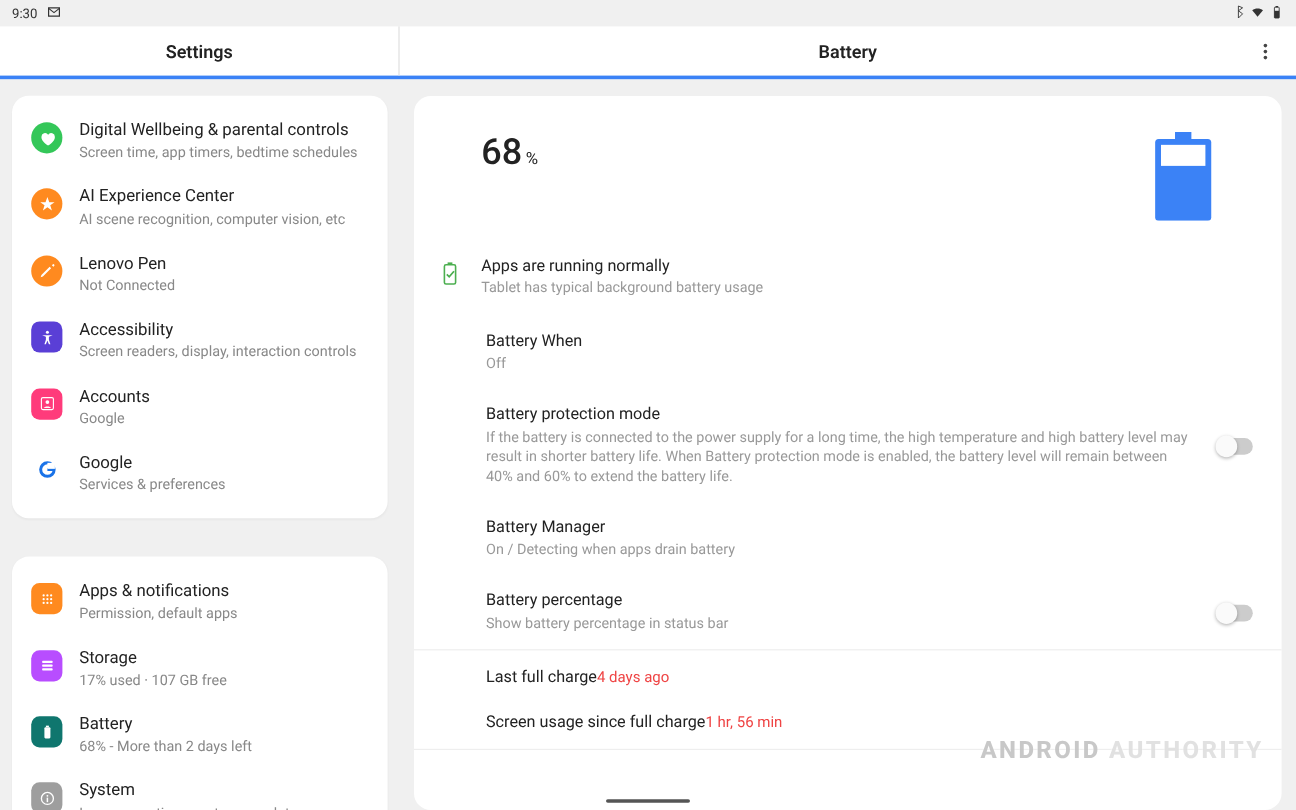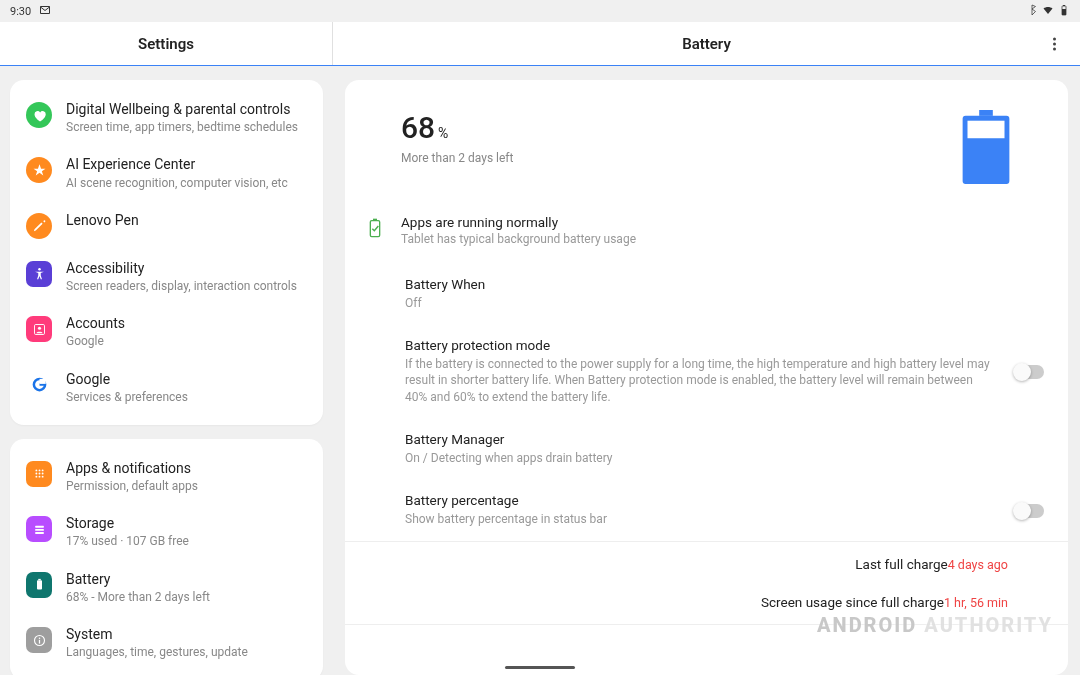--- a/index.html
+++ b/index.html
@@ -3,30 +3,30 @@
 <meta charset="utf-8">
 <style>
   * { box-sizing: border-box; margin: 0; padding: 0; font-family: -apple-system, BlinkMacSystemFont, "Segoe UI", Roboto, Arial, sans-serif; }
   body { width: 1080px; height: 675px; background: #f0f0f0; overflow: hidden; position: relative; }
   
   .status-bar { height: 22px; display: flex; align-items: center; justify-content: space-between; padding: 0 10px; font-size: 11px; color: #333; gap: 40px; }
   .status-left { display: flex; align-items: center; gap: 8px; }
   .status-right { display: flex; align-items: center; gap: 4px; }
   .status-icon { width: 12px; height: 12px; display:inline-block; }
   
-  .header-row { height: 44px; display: flex; background: #fff; border-bottom: 1px solid #3b82f6; }
+  .header-row { height: 44px; display: flex; background: #fff; border-bottom: 3px solid #3b82f6; }
   .header-left { width: 333px; display:flex; align-items:center; justify-content:center; border-right: 1px solid #e0e0e0; }
   .header-right { flex:1; display:flex; align-items:center; justify-content:center; position:relative; }
   .header-title { font-size: 15px; font-weight: 600; color:#222; }
   .overflow-btn { position:absolute; right: 16px; top: 50%; transform: translateY(-50%); cursor:pointer; padding:8px; }
   .dot { width:3px; height:3px; background:#444; border-radius:50%; margin:2px 0; }
   
   .main { display:flex; height: calc(675px - 22px - 44px); }
   .sidebar { width: 333px; padding: 14px 10px 10px 10px; overflow-y:auto; }
-  .card { background:#fff; border-radius: 14px; padding: 10px 8px; margin-bottom: 14px; box-shadow: 0 1px 2px rgba(0,0,0,0.04); }
+  .card { background:#fff; border-radius: 14px; padding: 10px 8px; margin-bottom: 32px; box-shadow: 0 1px 2px rgba(0,0,0,0.04); }
   .srow { display:flex; align-items:flex-start; padding: 10px 8px; border-radius:10px; cursor:pointer; gap:14px; }
   .sicon { width:26px; height:26px; border-radius:50%; flex-shrink:0; display:flex; align-items:center; justify-content:center; margin-top:2px; }
   .sicon svg { width:15px; height:15px; fill:#fff; }
   .stext { flex:1; min-width:0; }
   .stitle { font-size:14px; color:#222; line-height:1.3; }
   .ssub { font-size:12px; color:#888; line-height:1.35; margin-top:1px; }
   
   .content { flex:1; padding: 14px 12px 0 12px; overflow-y:auto; }
   .content-card { background:#fff; border-radius: 14px; min-height: 100%; padding: 8px 0 0 0; }
   
@@ -44,21 +44,21 @@
   .apps-text .asub { font-size:12px; color:#999; margin-top:2px; }
   
   .setting-row { padding: 12px 60px 14px 60px; position:relative; cursor:pointer; }
   .setting-row .t { font-size:13.5px; color:#222; }
   .setting-row .s { font-size:12px; color:#999; margin-top:3px; line-height:1.35; max-width: 590px; }
   .toggle { position:absolute; right: 24px; top:50%; transform: translateY(-50%); width:30px; height:14px; background:#ccc; border-radius:8px; }
   .toggle::after { content:''; position:absolute; left:-1px; top:-2px; width:18px; height:18px; background:#fafafa; border-radius:50%; box-shadow:0 1px 3px rgba(0,0,0,0.3); }
   
   .divider { height:1px; background:#eee; margin: 0; }
   
-  .info-row { display:flex; justify-content:flex-end; align-items:center; padding: 14px 60px; }
+  .info-row { display:flex; justify-content:flex-start; align-items:center; padding: 14px 60px; }
   .info-row .t { font-size:13.5px; color:#222; }
   .info-row .v { font-size:12.5px; color:#ef4444; }
   
   .watermark { position:absolute; right:27px; bottom:38px; font-size:20px; letter-spacing:2px; font-weight:800; color:rgba(200,200,200,0.55); text-shadow:0 0 2px #fff; pointer-events:none; }
   .watermark .a { color:rgba(170,170,170,0.65); }
   
   .navbar-handle { position:absolute; bottom:6px; left:50%; transform:translateX(-50%); width:70px; height:3px; background:#555; border-radius:3px; }
 </style>
 </head>
 <body>
@@ -126,20 +126,21 @@
           </div>
       </div>
       <div class="srow">
         <div class="sicon" style="background:#ff8a1f">
             <svg viewBox="0 0 24 24">
               <path d="M3 21l3-1 11-11-2-2L4 18l-1 3zM18 5l2 2 1-1a1.4 1.4 0 00-2-2l-1 1z"></path>
             </svg>
           </div>
         <div class="stext">
             <div class="stitle">Lenovo Pen</div>
+            <div class="ssub">Not Connected</div>
           </div>
       </div>
       <div class="srow">
         <div class="sicon" style="background:#5a3fd6;border-radius:7px">
             <svg viewBox="0 0 24 24">
               <circle cx="12" cy="5" r="2"></circle>
               <path d="M5 9h14l-5 2v4l2 6h-2l-2-5-2 5H8l2-6v-4z"></path>
             </svg>
           </div>
         <div class="stext">
@@ -234,21 +235,20 @@
           </div>
       </div>
     </div>
   </div>
 
   <div class="content">
     <div class="content-card">
       <div class="batt-hero">
         <div class="batt-hero-left">
           <div class="batt-pct"><span>68</span><span class="batt-pct-sym">%</span></div>
-          <div class="batt-est">More than 2 days left</div>
         </div>
         <div class="batt-hero-right">
           <svg class="batt-graphic" viewBox="0 0 48 76">
               <rect x="17" y="0" width="14" height="6" fill="#3b82f6"></rect>
               <rect x="0" y="6" width="48" height="70" rx="3" fill="#3b82f6"></rect>
               <rect x="5" y="11" width="38" height="18" fill="#fff"></rect>
             </svg>
         </div>
       </div>
 

